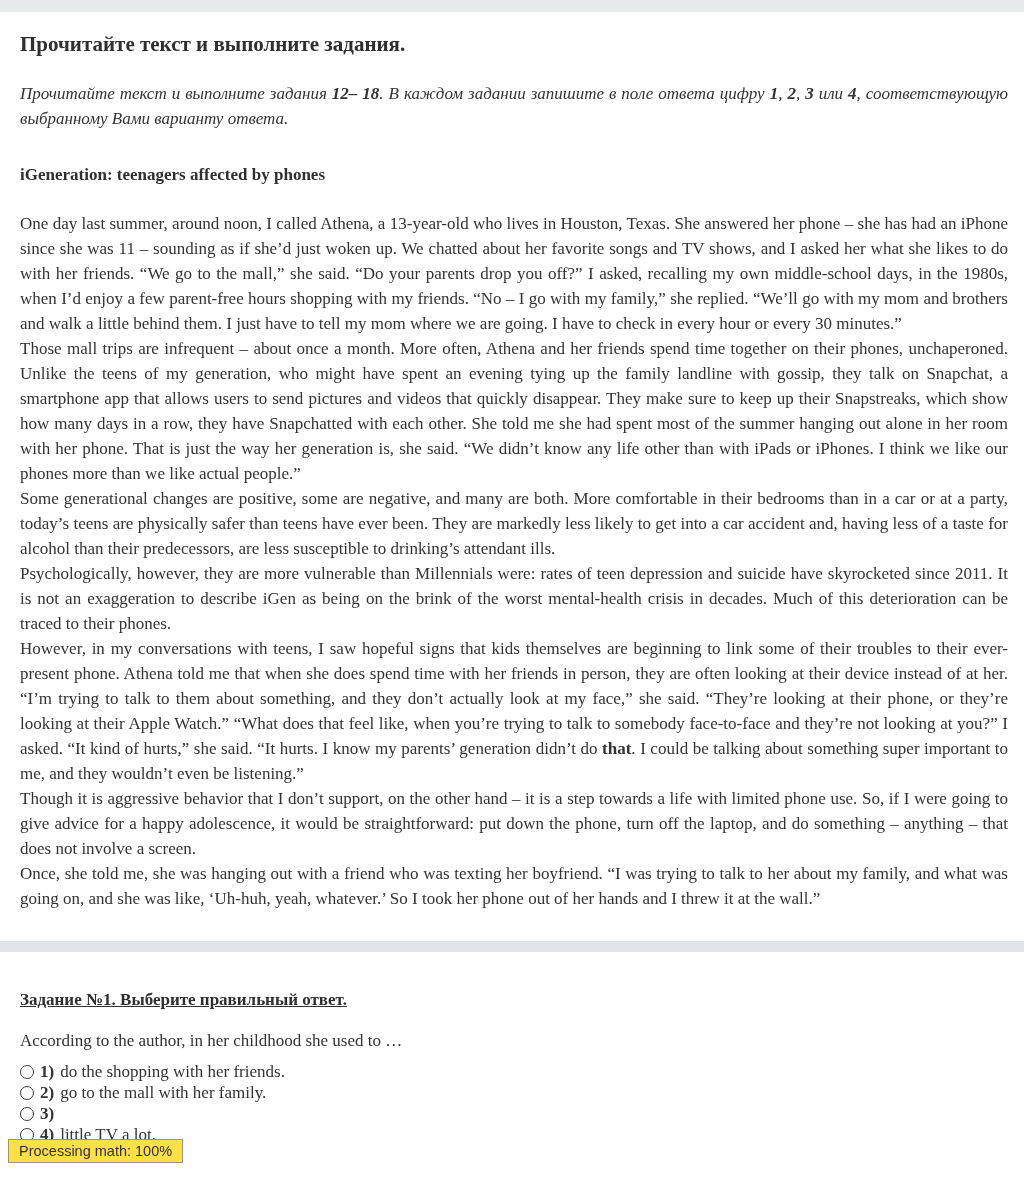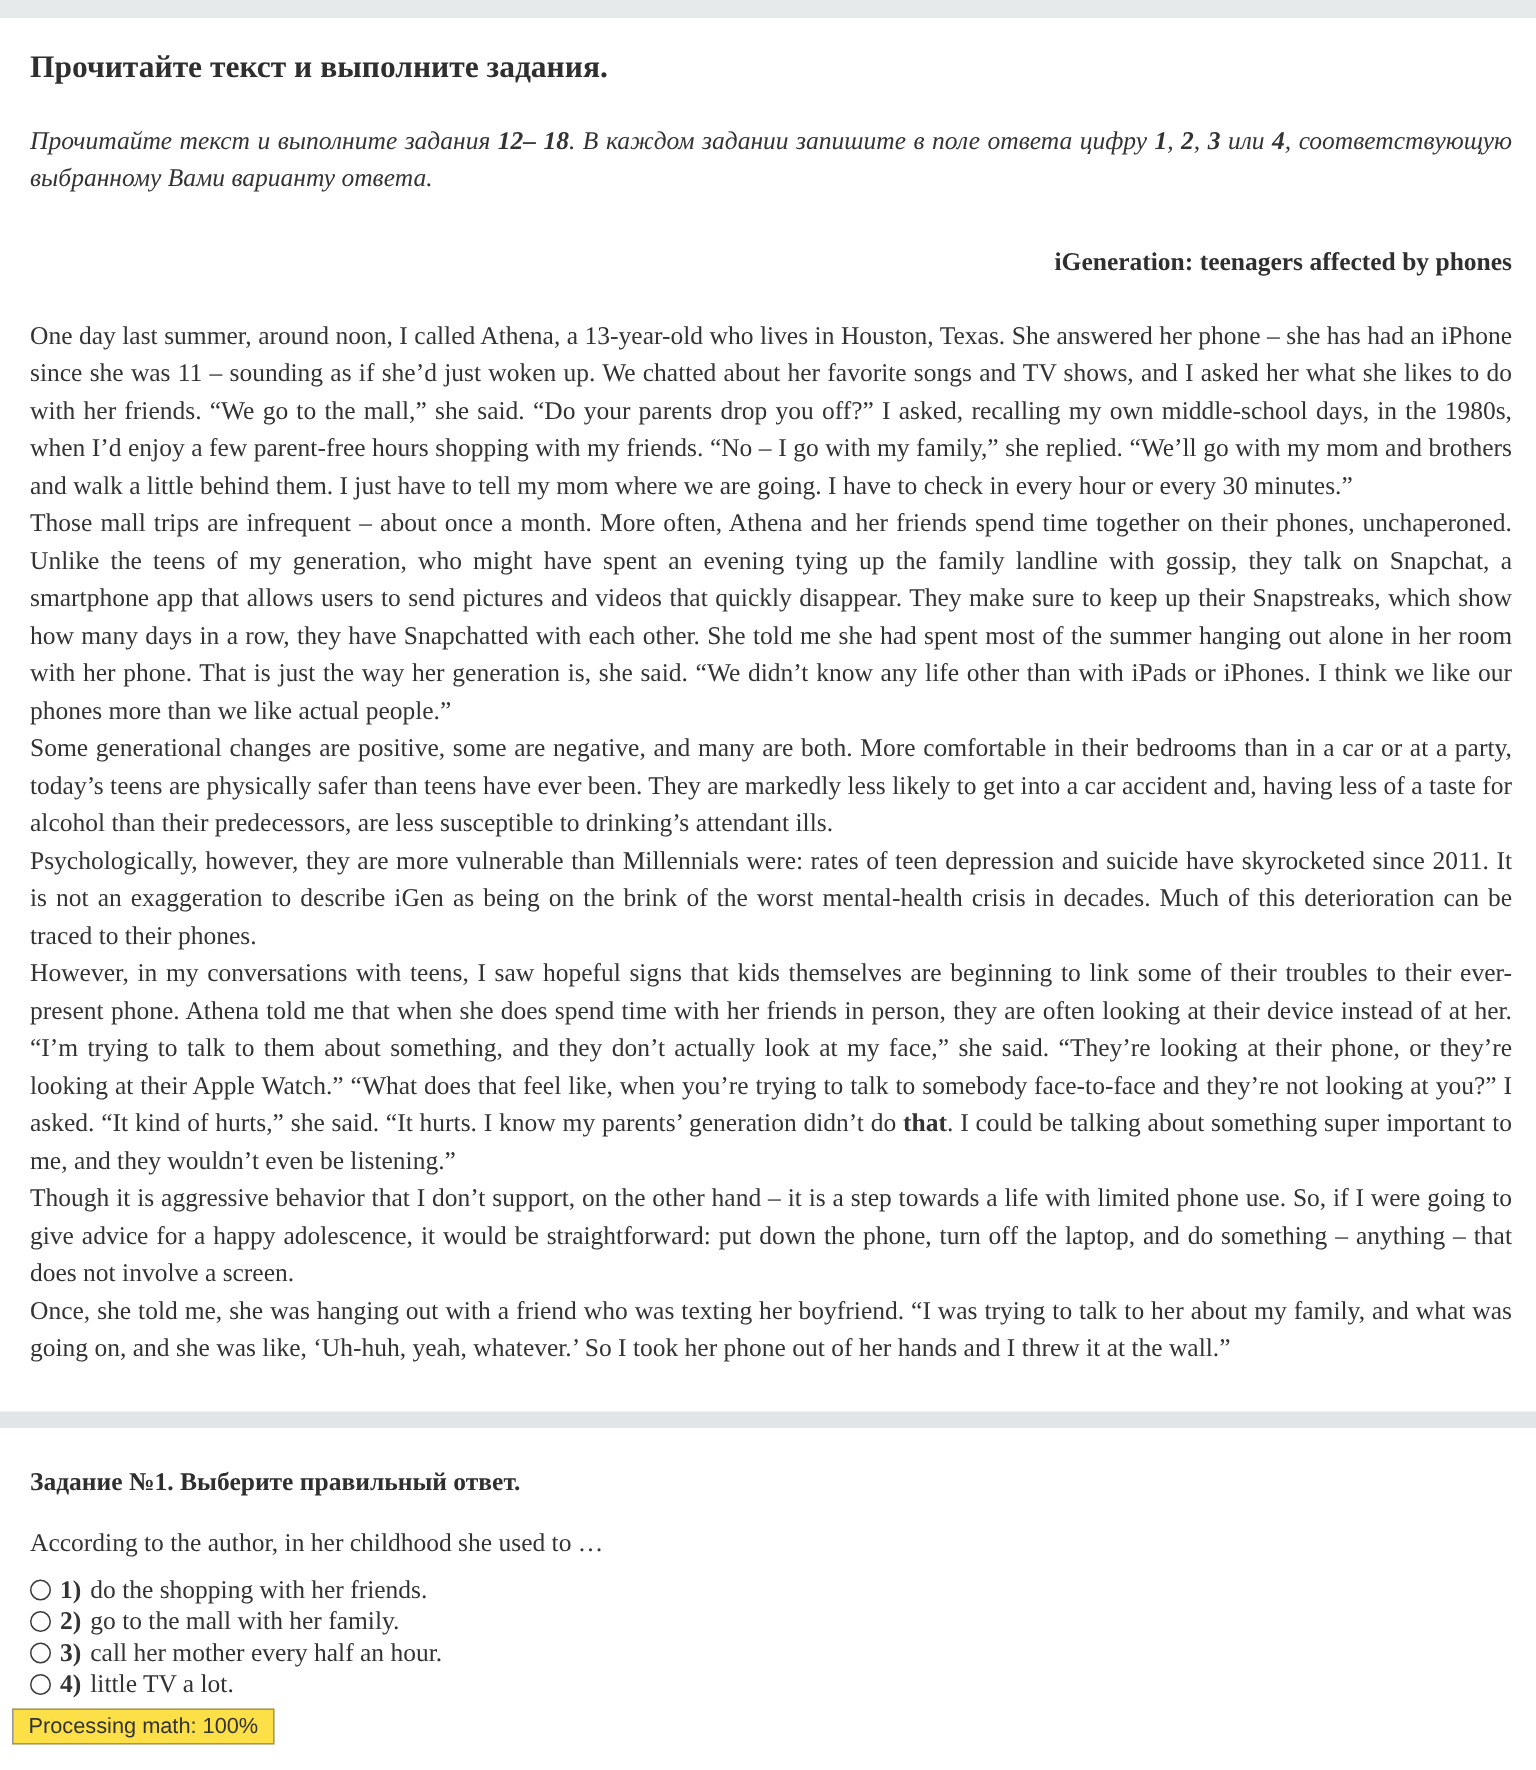--- a/index.html
+++ b/index.html
@@ -27,38 +27,38 @@
     margin: 24px 0 16px;
     font-size: 17px; font-style: italic;
     text-align: justify;
     line-height: 25px;
   }
   .instruction b { font-weight: bold; }
   .article-title {
     margin: 34px 0 0;
     font-size: 17px; font-weight: bold;
     color: #2f2f2f;
-    text-align: right;
   }
   .article { margin-top: 26px; }
   .article p {
     margin: 0;
     font-size: 17px;
     line-height: 25px;
     text-align: justify;
   }
   .divider {
     width: 100%; height: 11px;
     background: #e2e5e7;
     margin-top: 30px;
   }
   .task-heading {
-    margin: 26px 0 0;
+    margin: 38px 0 0;
     font-size: 17px; font-weight: bold;
     color: #2f2f2f;
+    text-decoration: underline;
   }
   .question {
     margin: 20px 0 0;
     font-size: 17px;
     line-height: 22px;
   }
   .options { margin-top: 9px; }
   .option {
     display: flex;
     align-items: center;
@@ -127,21 +127,20 @@
       <span>do the shopping with her friends.</span>
     </label>
     <label class="option">
       <span class="radio"></span>
       <b class="opt-num">2)</b>
       <span>go to the mall with her family.</span>
     </label>
     <label class="option">
       <span class="radio"></span>
       <b class="opt-num">3)</b>
-      <span>call her mother every half an hour.</span>
     </label>
     <label class="option">
       <span class="radio"></span>
       <b class="opt-num">4)</b>
       <span>little TV a lot.</span>
     </label>
   </div>
 
 </div>
 

